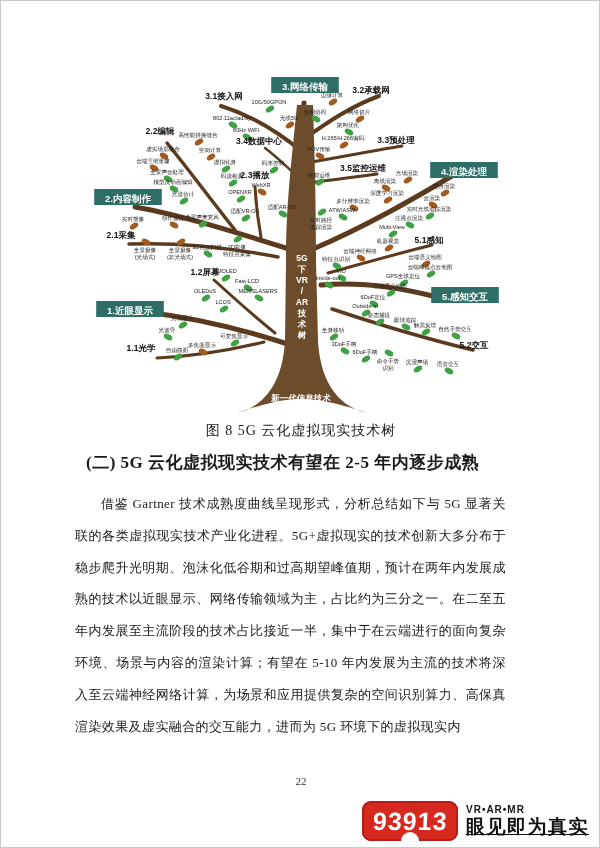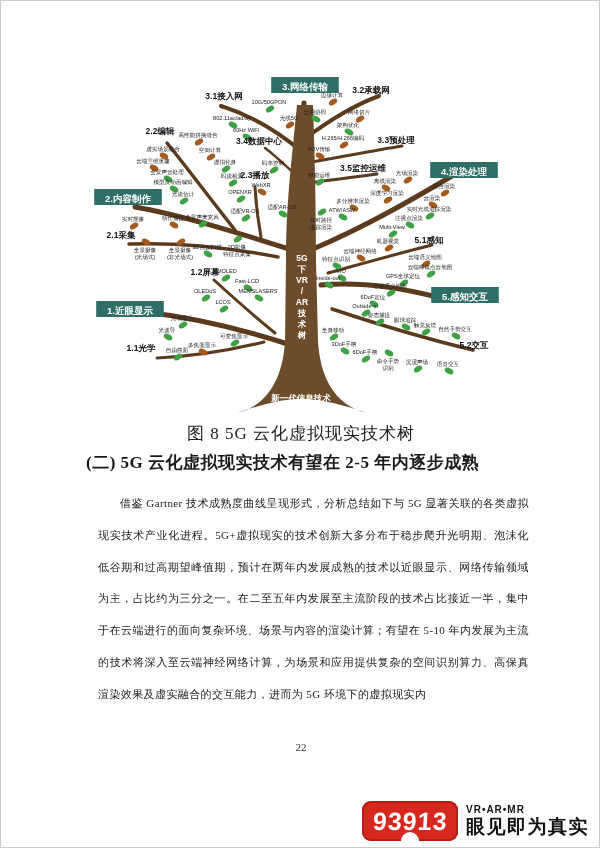--- a/index.html
+++ b/index.html
@@ -4,33 +4,33 @@
 <style>
   html,body{margin:0;padding:0;background:#888;}
   .page{
     width:600px;height:848px;position:relative;background:#ffffff;
     border:1px solid #c9c9c9;box-sizing:border-box;overflow:hidden;
     font-family:"Liberation Serif","DejaVu Serif",serif;color:#1a1a1a;
   }
   .fig-svg{position:absolute;left:84px;top:8px;}
   .caption{
     position:absolute;top:421px;left:0;width:600px;text-align:center;
-    font-size:17px;letter-spacing:1px;color:#222;
+    font-size:14px;letter-spacing:1px;color:#222;
   }
   .heading{
     position:absolute;top:450px;left:85px;width:440px;
     font-size:17px;font-weight:bold;letter-spacing:0.5px;
   }
   .body-text{
-    position:absolute;top:487px;left:97px;width:431px;
-    font-size:11px;line-height:31.8px;text-align:justify;text-indent:2em;
+    position:absolute;top:487px;left:74px;width:431px;
+    font-size:13px;line-height:31.8px;text-align:justify;text-indent:2em;
     letter-spacing:0.4px;
   }
   .page-num{
-    position:absolute;top:740px;left:0;width:600px;text-align:center;
+    position:absolute;top:774px;left:0;width:600px;text-align:center;
     font-size:11px;color:#333;
   }
   .logo{
     position:absolute;right:10px;bottom:6px;display:flex;align-items:center;gap:8px;
     font-family:"Liberation Sans","DejaVu Sans",sans-serif;
   }
   .goggles{
     position:relative;width:96px;height:40px;background:#d7281f;border-radius:9px;
     display:flex;align-items:center;justify-content:center;
     box-shadow:inset 0 0 0 2px #b51e16;
@@ -38,21 +38,21 @@
   .goggles:after{
     content:"";position:absolute;bottom:-1px;left:50%;transform:translateX(-50%);
     width:18px;height:10px;background:#ffffff;border-radius:9px 9px 0 0;
   }
   .goggles .num{
     color:#fff;font-weight:bold;font-size:25px;letter-spacing:1px;
     font-family:"Liberation Sans",sans-serif;transform:skewX(-3deg);
   }
   .logo-text{display:flex;flex-direction:column;line-height:1.15;}
   .logo-text .l1{font-size:10px;font-weight:bold;color:#151515;letter-spacing:1px;}
-  .logo-text .l2{font-size:19px;font-weight:bold;color:#111;letter-spacing:1.5px;}
+  .logo-text .l2{font-size:19px;font-weight:bold;color:#111;letter-spacing:1.5px;text-decoration:underline;}
 </style>
 </head>
 <body>
 
 <div class="page">
   <svg class="fig-svg" id="tree-svg" width="432" height="410" viewBox="0 0 432 410">
       <path d="M214,152 L219,94" stroke="#5c3a1e" stroke-width="5" fill="none" stroke-linecap="round"></path>
       <path d="M216,142 C192,122 168,107 136,97" stroke="#5c3a1e" stroke-width="4" fill="none" stroke-linecap="round"></path>
       <path d="M219,130 C244,112 267,97 294,87" stroke="#5c3a1e" stroke-width="4" fill="none" stroke-linecap="round"></path>
       <path d="M221,154 C256,148 286,142 317,137" stroke="#5c3a1e" stroke-width="3" fill="none" stroke-linecap="round"></path>

